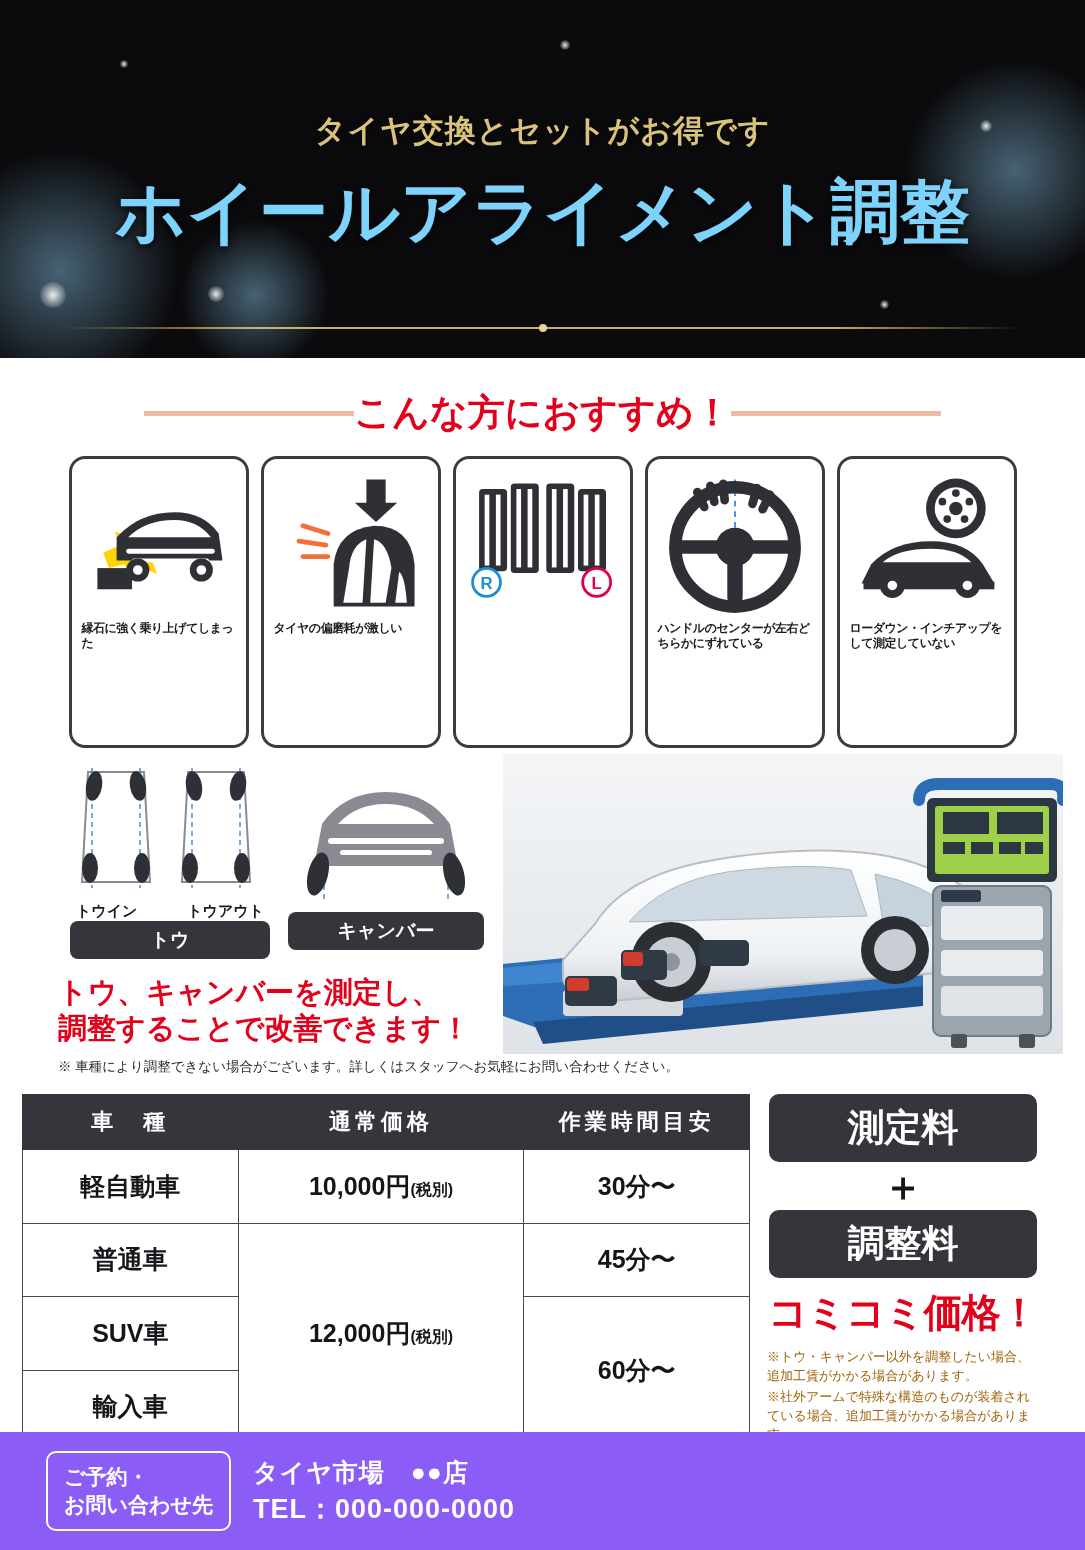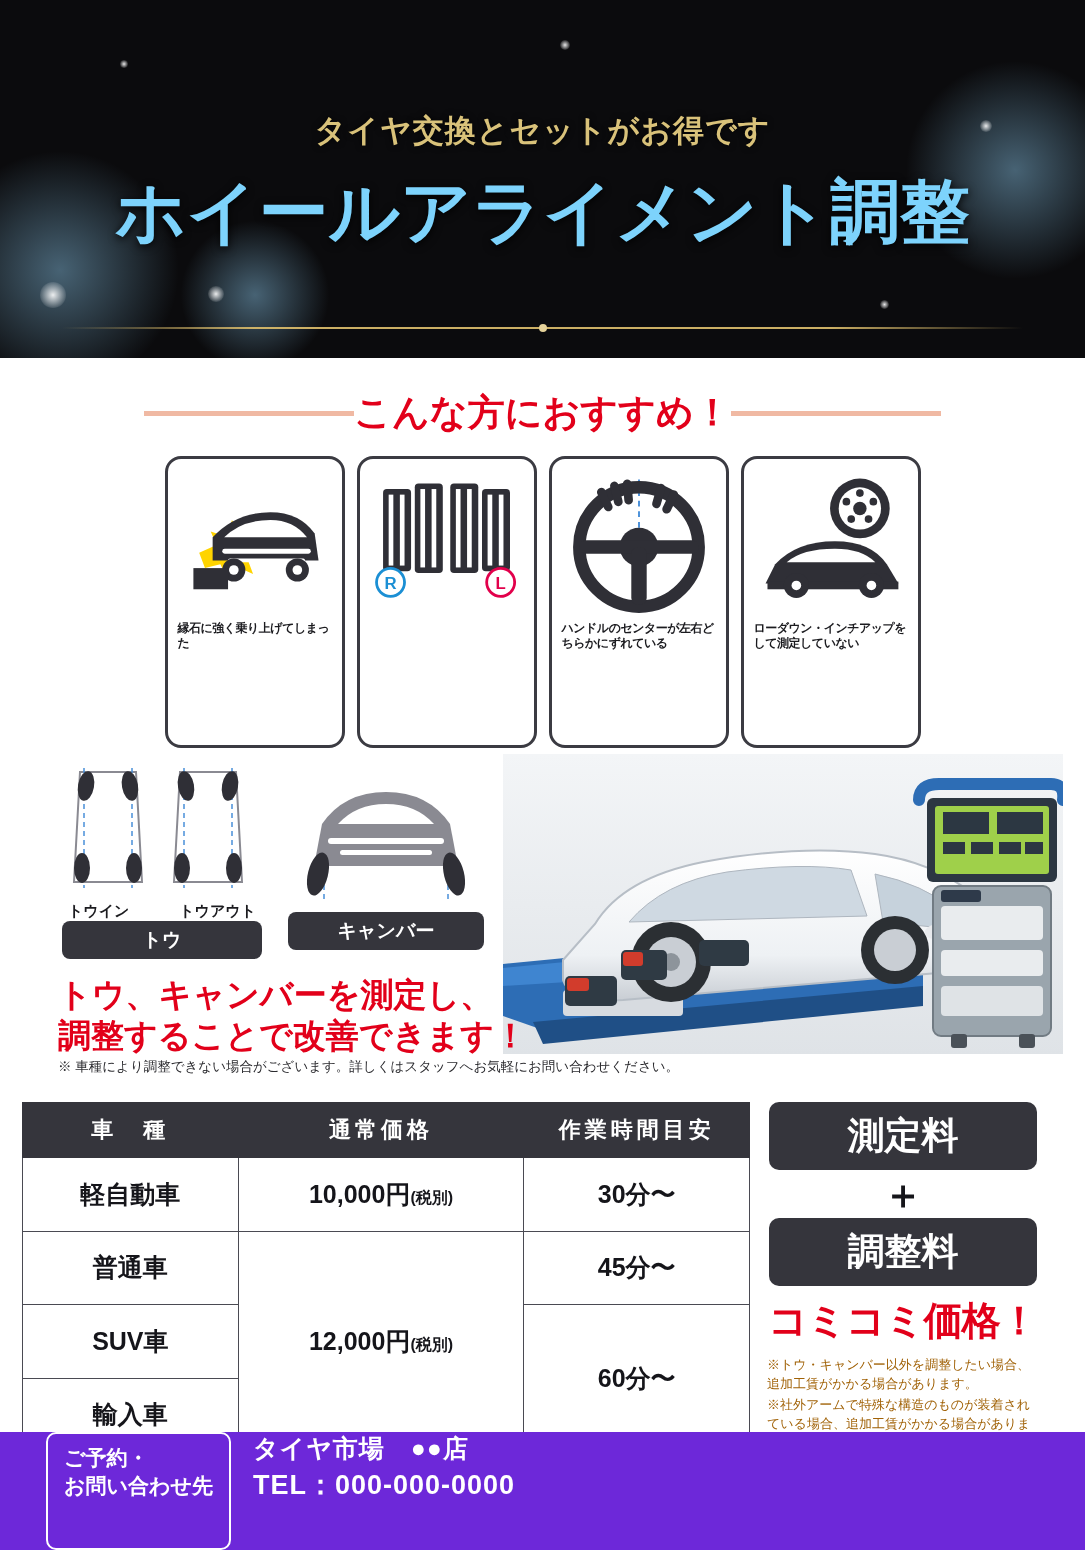--- a/index.html
+++ b/index.html
@@ -91,45 +91,45 @@
   .card .cap {
     font-size: 12px;
     font-weight: bold;
     color:#1b1b1f;
     line-height: 1.28;
     letter-spacing: -0.5px;
   }
 
   
   .mid { position:relative; height: 322px; margin-top: 10px; }
-  .toe-block { position:absolute; left:62px; top:6px; width:200px; }
+  .toe-block { position:absolute; left:70px; top:6px; width:200px; }
   .toe-labels { display:flex; justify-content:space-between; font-size:15px; font-weight:bold; color:#1b1b1f; margin-top:4px; padding:0 6px; }
   .pill {
     background:#35353c; color:#fff; border-radius:8px;
     text-align:center; font-size:19px; font-weight:bold;
     padding:6px 0;
   }
   .cam-block { position:absolute; left:288px; top:6px; width:196px; }
 
   .photo {
     position:absolute; right:22px; top:-4px; width:560px; height:300px;
   }
 
   .mid-msg {
     position:absolute; left:58px; top:216px;
-    color:#e2001a; font-size:33px; font-weight:bold; line-height:1.25;
+    color:#e2001a; font-size:29px; font-weight:bold; line-height:1.25;
     white-space:nowrap;
   }
   .mid-note {
     position:absolute; left:58px; top:300px;
     font-size:13.5px; color:#2b2b2f;
   }
 
   
-  .price-wrap { position:relative; margin-top: 22px; padding: 0 22px; display:flex; gap:18px; }
+  .price-wrap { position:relative; margin-top: 14px; padding: 0 22px; display:flex; gap:18px; }
   table.price {
     border-collapse: collapse;
     width: 728px;
     background:#fff;
   }
   table.price th {
     background:#35353c; color:#fff; font-size:22px; font-weight:bold;
     padding: 12px 0; border:1px solid #35353c;
     letter-spacing: 4px;
   }
@@ -159,22 +159,22 @@
 
   .tnotes {
     margin: 10px 0 0 26px;
     font-size:13.5px; color:#2b2b2f;
     display:flex; gap:40px;
   }
 
   
   .footer {
     position:absolute; left:0; bottom:0; width:1085px; height:118px;
-    background:#6d28d9;
-    display:flex; 
+    background:#8b5cf6;
+    display:flex; align-items:center;
     padding-left: 46px;
     overflow:hidden;
   }
   .foot-box {
     border:2px solid #ffffff; border-radius:10px;
     color:#fff; font-size:21px; font-weight:bold; line-height:1.35;
     padding: 10px 16px; white-space:nowrap;
   }
   .foot-right { margin-left: 22px; color:#fff; }
   .shop { font-size:25px; font-weight:bold; letter-spacing:1px; }
@@ -221,20 +221,39 @@
           <circle cx="58" cy="96" r="12" fill="#2f2f36"></circle>
             <circle cx="58" cy="96" r="5" fill="#fff"></circle>
           <circle cx="124" cy="96" r="12" fill="#2f2f36"></circle>
             <circle cx="124" cy="96" r="5" fill="#fff"></circle>
           <rect x="16" y="94" width="36" height="22" fill="#2f2f36"></rect>
         </svg>
       </div>
       <div class="cap">縁石に強く乗り上げてしまった</div>
     </div>
 
+    <div class="card">
+      <div class="art">
+        <svg width="160" height="145" viewBox="0 0 160 145">
+          <polygon points="96,4 116,4 116,28 128,28 106,48 84,28 96,28" fill="#2f2f36"></polygon>
+          <g stroke="#f2703a" stroke-width="5" stroke-linecap="round">
+            <line x1="30" y1="52" x2="56" y2="60"></line>
+            <line x1="26" y1="68" x2="54" y2="72"></line>
+            <line x1="30" y1="84" x2="56" y2="84"></line>
+          </g>
+          <path d="M62 136 L62 92 Q66 56 104 52 Q142 52 146 92 L146 136 Z" fill="#2f2f36"></path>
+          <g fill="#ffffff">
+            <path d="M72 132 L78 96 Q80 72 96 66 L92 132 Z"></path>
+            <path d="M100 132 L104 66 Q118 70 122 96 L116 132 Z"></path>
+            <path d="M126 132 L130 100 Q136 104 138 132 Z"></path>
+          </g>
+        </svg>
+      </div>
+      <div class="cap">タイヤの偏磨耗が激しい</div>
+    </div>
 
     <div class="card">
       <div class="art">
         <svg width="165" height="145" viewBox="0 0 165 145">
           <g fill="#2f2f36">
             <rect x="14" y="12" width="30" height="88" rx="4"></rect>
             <rect x="48" y="6" width="30" height="96" rx="4"></rect>
             <rect x="86" y="6" width="30" height="96" rx="4"></rect>
             <rect x="120" y="12" width="30" height="88" rx="4"></rect>
           </g>

